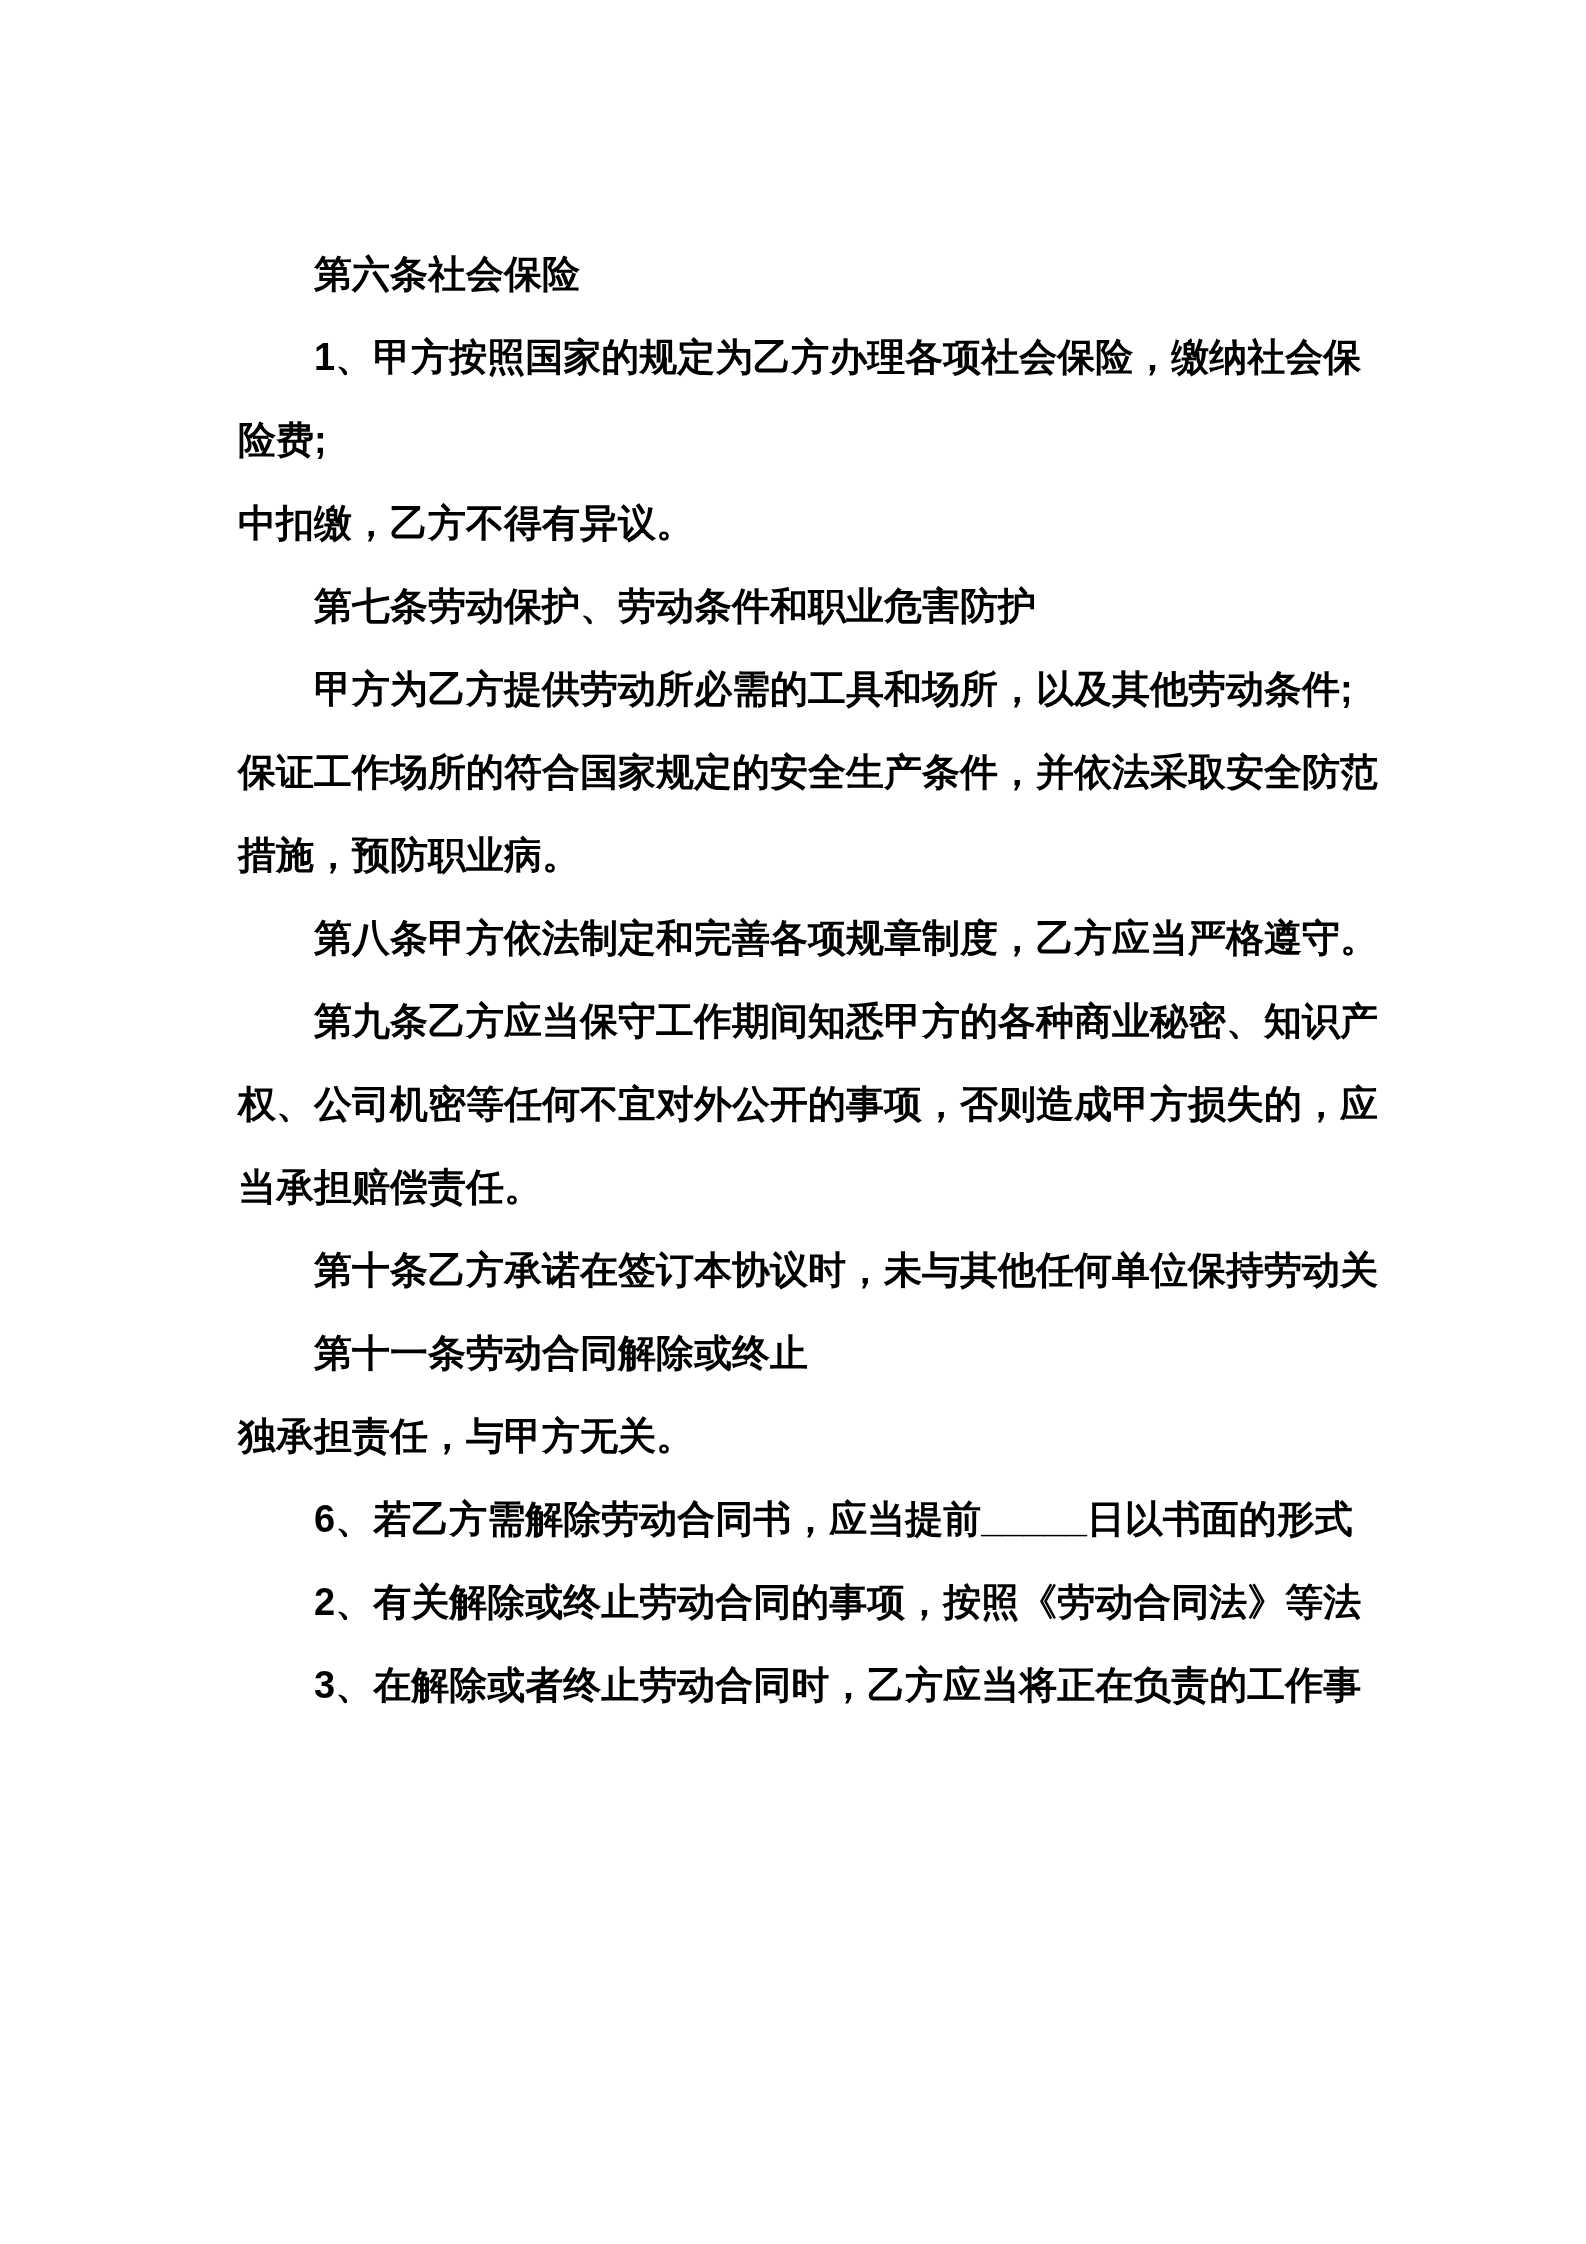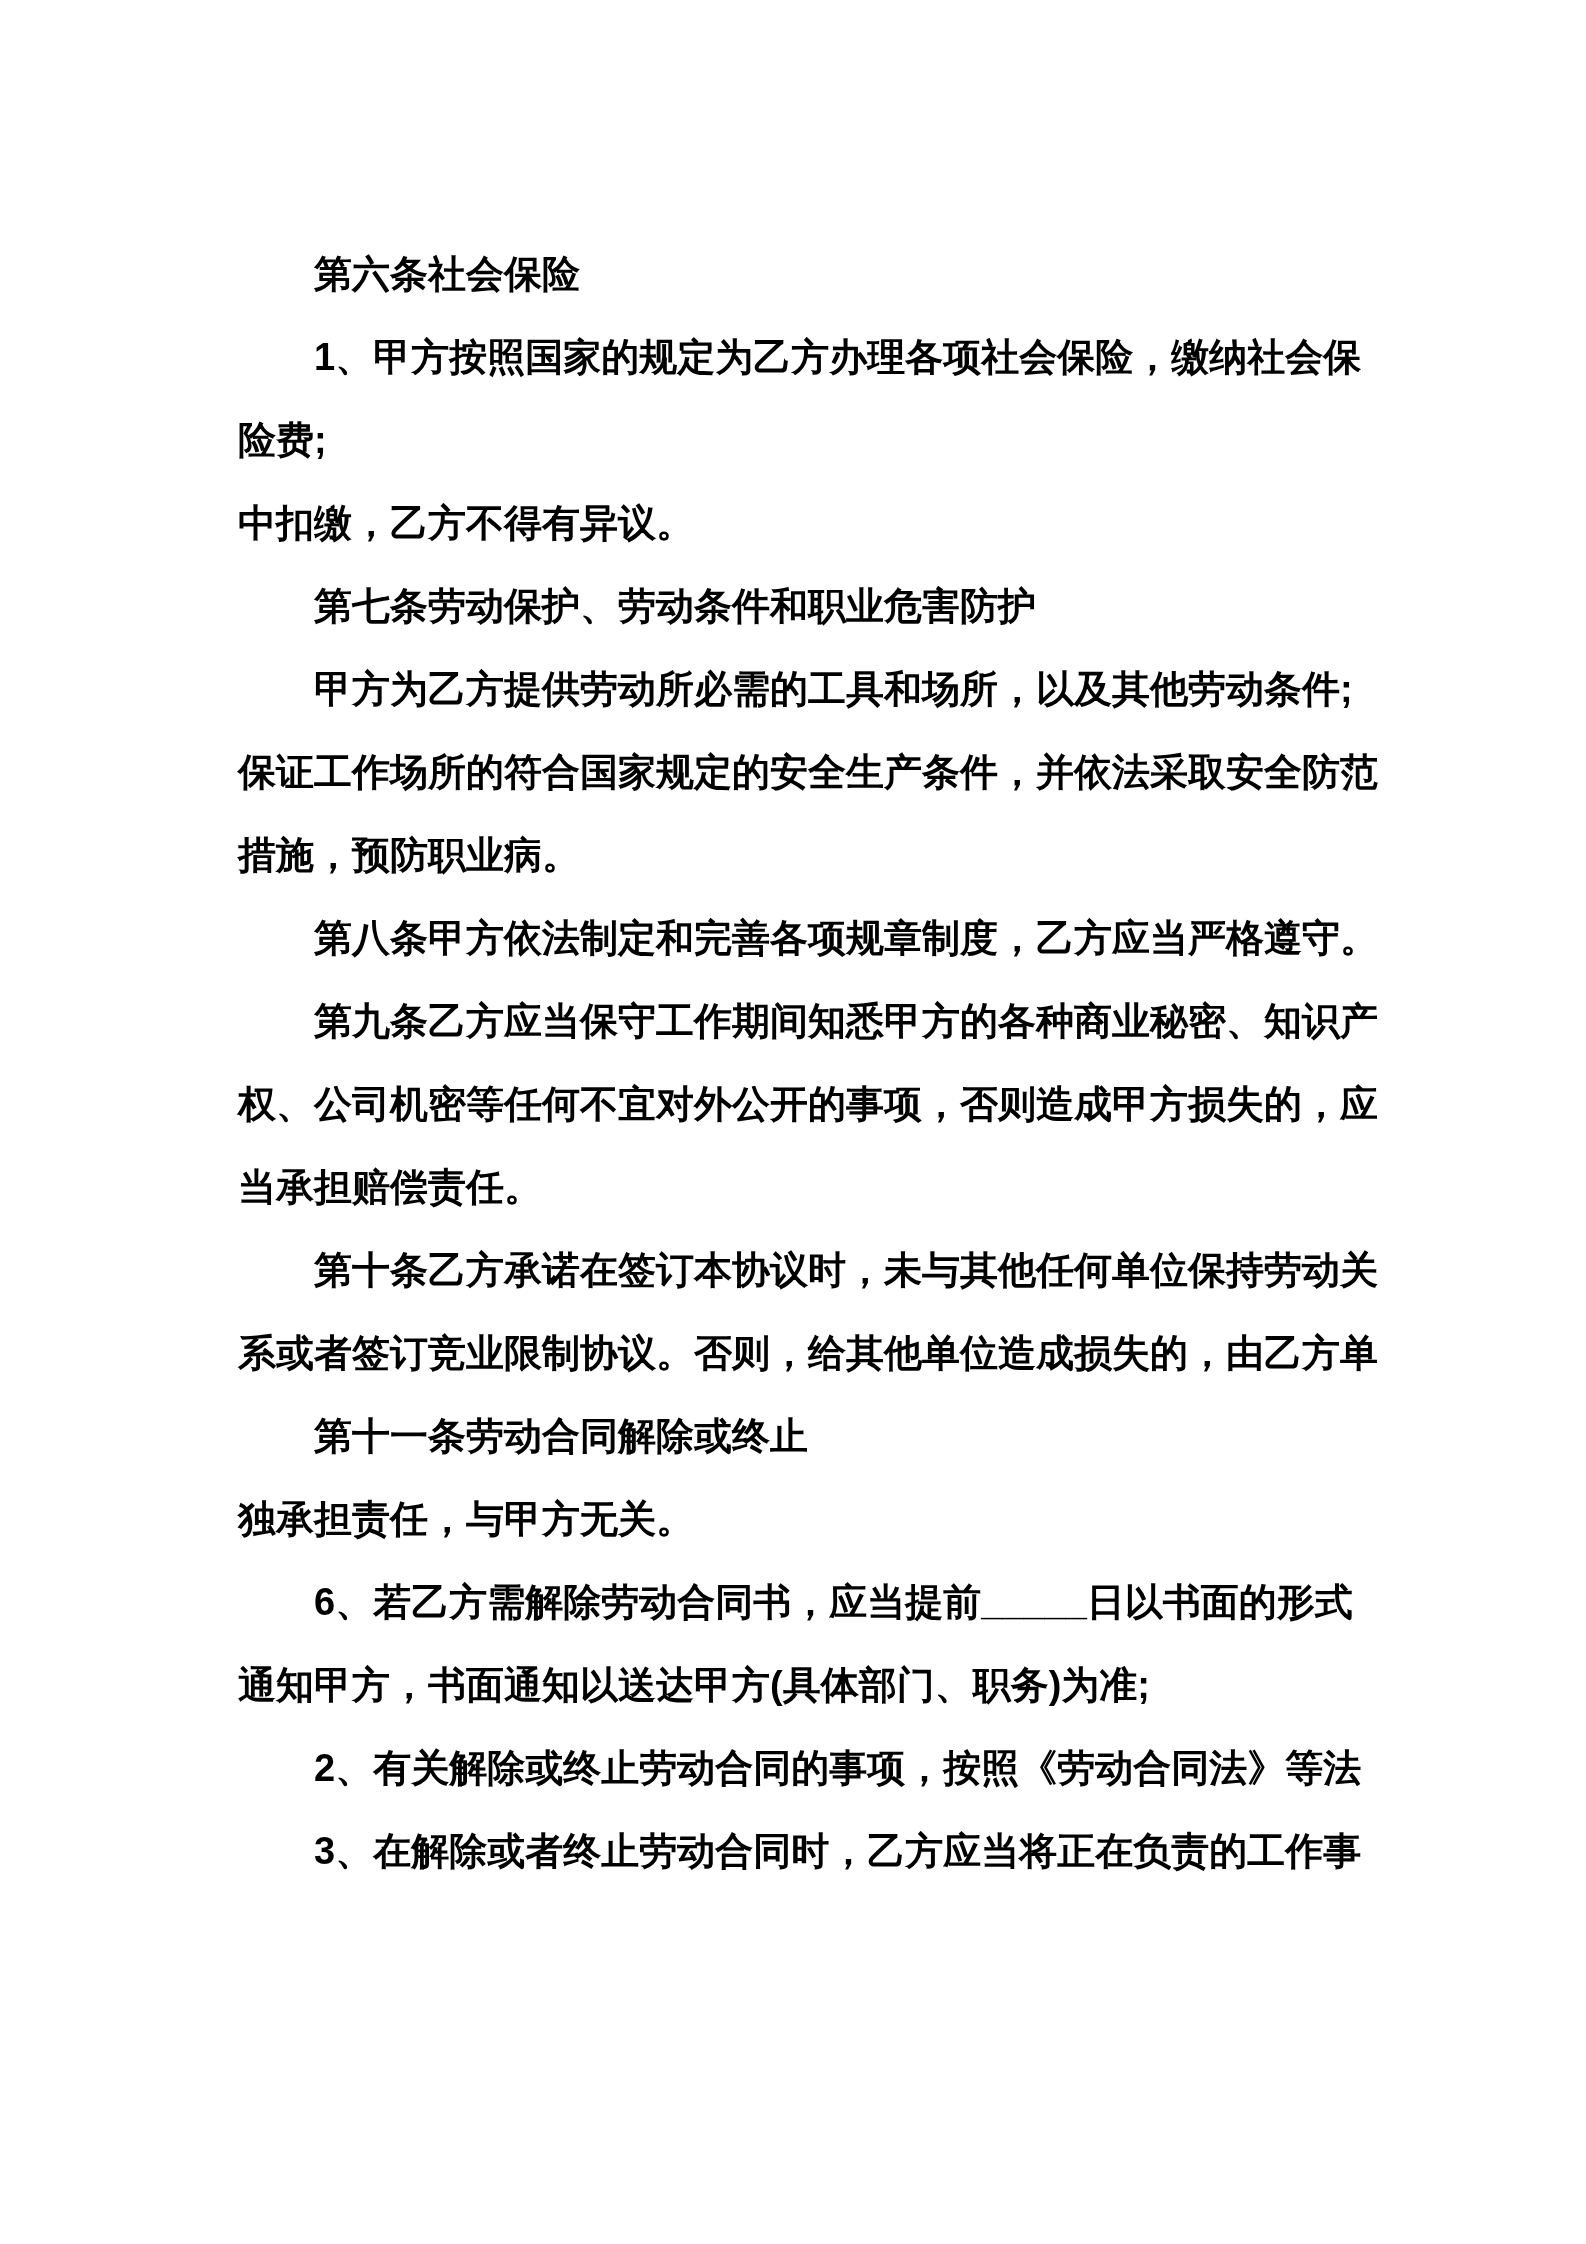--- a/index.html
+++ b/index.html
@@ -43,21 +43,19 @@
       <div class="line">中扣缴，乙方不得有异议。</div>
       <div class="line indent">第七条劳动保护、劳动条件和职业危害防护</div>
       <div class="line indent">甲方为乙方提供劳动所必需的工具和场所，以及其他劳动条件;</div>
       <div class="line">保证工作场所的符合国家规定的安全生产条件，并依法采取安全防范</div>
       <div class="line">措施，预防职业病。</div>
       <div class="line indent">第八条甲方依法制定和完善各项规章制度，乙方应当严格遵守。</div>
       <div class="line indent">第九条乙方应当保守工作期间知悉甲方的各种商业秘密、知识产</div>
       <div class="line">权、公司机密等任何不宜对外公开的事项，否则造成甲方损失的，应</div>
       <div class="line">当承担赔偿责任。</div>
       <div class="line indent">第十条乙方承诺在签订本协议时，未与其他任何单位保持劳动关</div>
-      <div class="line">系或者签订竞业限制协议。否则，给其他单位造成损失的，由乙方单</div>
       <div class="line indent">第十一条劳动合同解除或终止</div>
       <div class="line">独承担责任，与甲方无关。</div>
       <div class="line indent">6、若乙方需解除劳动合同书，应当提前_____日以书面的形式</div>
-      <div class="line">通知甲方，书面通知以送达甲方(具体部门、职务)为准;</div>
       <div class="line indent">2、有关解除或终止劳动合同的事项，按照《劳动合同法》等法</div>
       <div class="line indent">3、在解除或者终止劳动合同时，乙方应当将正在负责的工作事</div>
     </div>
 </div>
 
 </body></html>

